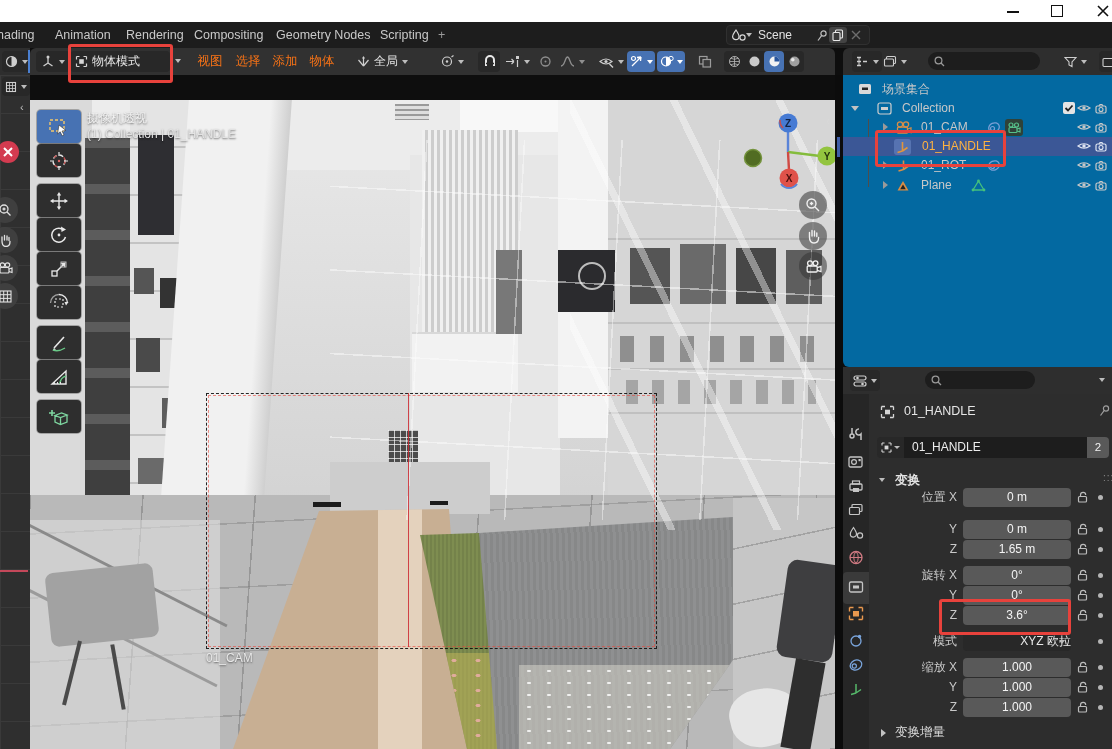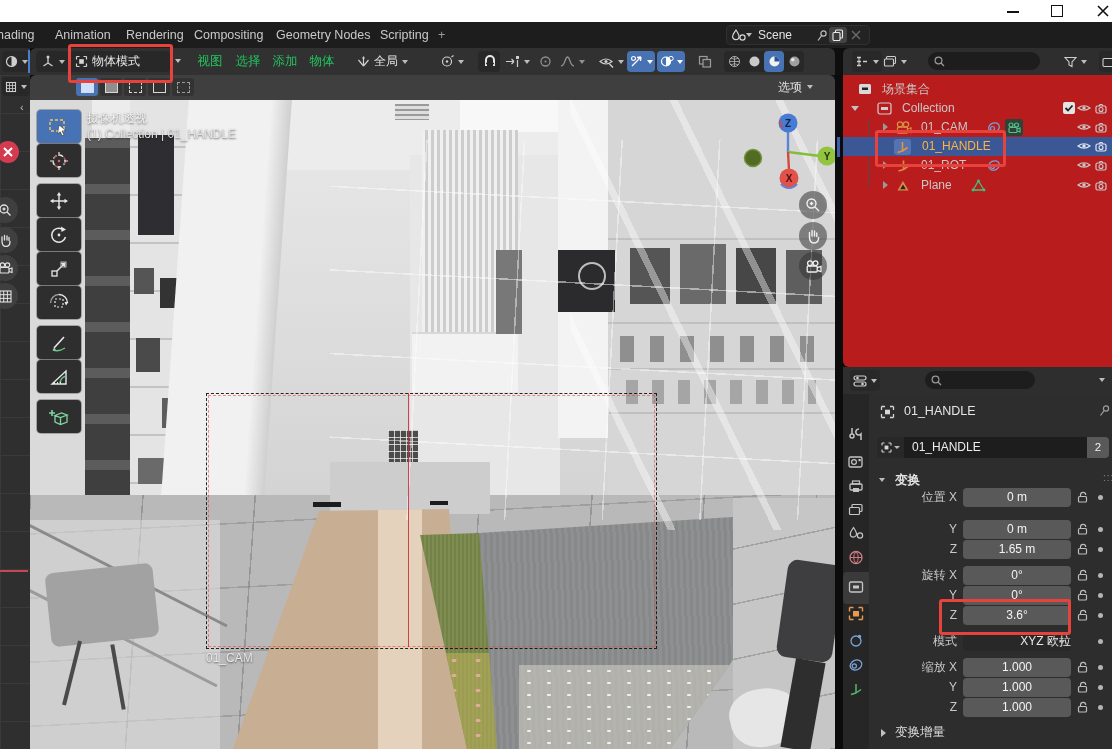--- a/index.html
+++ b/index.html
@@ -17,27 +17,27 @@
   .win-max{left:1051px;top:5px;width:10px;height:10px;border:1.6px solid #111}
   
   .topbar{left:0;top:22px;width:1112px;height:26px;background:#1d1d1d}
   .tab{position:absolute;top:0;height:26px;line-height:26px;color:#c9c9c9;font-size:12.5px;white-space:nowrap}
   .tb-widget{position:absolute;top:3px;height:20px;background:#232323;border:1px solid #303030;border-radius:4px;display:flex;align-items:center;padding:0 4px;box-sizing:border-box}
   .tb-label{color:#e2e2e2;margin:0 6px;font-size:12px}
   .tb-btn{width:18px;height:16px;border-radius:3px;display:flex;align-items:center;justify-content:center}
   .tb-btn.lit{background:#434343}
   
   .hdr{background:#313131}
-  .menu-item{position:absolute;top:0;height:27px;line-height:27px;color:#22c55e;font-size:12.5px;text-align:center}
+  .menu-item{position:absolute;top:0;height:27px;line-height:27px;color:#f97316;font-size:12.5px;text-align:center}
   .dd{position:absolute;top:3px;height:21px;background:#282828;border-radius:4px;display:flex;align-items:center;box-sizing:border-box;padding:0 5px;gap:4px}
   .dd .lbl{color:#e4e4e4;font-size:12px;white-space:nowrap}
   .hbtn{position:absolute;top:3px;height:21px;background:#282828;border-radius:4px;display:flex;align-items:center;justify-content:center;gap:3px;box-sizing:border-box}
   .hbtn.active{background:#4772b3}
   
-  .outliner{left:843px;top:75px;width:269px;height:292px;background:#b91c1c;border-radius:0 0 0 6px}
+  .outliner{left:843px;top:75px;width:269px;height:292px;background:#0369a1;border-radius:0 0 0 6px}
   .ol-row{position:absolute;left:0;width:269px;height:19px;line-height:19px}
   .ol-row.sel{background:#3b5796}
   .ol-label{position:absolute;top:0;font-size:12px;color:#c8c8c8;white-space:nowrap}
   .ol-label.active{color:#ffb340}
   .ic{position:absolute;top:3px}
   .eyecol{position:absolute;top:4px;left:234px}
   .camcol{position:absolute;top:4px;left:252px}
   .treeline{position:absolute;left:25px;width:1px;background:#4d4d4d}
   
   .props{left:843px;top:367px;width:269px;height:382px;background:#2d2d2d}
@@ -325,41 +325,20 @@
     </div>
     <div class="roundbtn" style="left:-8px;top:208px;width:26px;height:26px">
       <svg width="13" height="13">
           <rect x="1" y="1" width="11" height="11" fill="none" stroke="#e2e2e2" stroke-width="1.1"></rect>
           <path d="M4.7 1 v11 M8.4 1 v11 M1 4.7 h11 M1 8.4 h11" stroke="#e2e2e2" stroke-width="1"></path>
         </svg>
     </div>
     <div class="abs" style="left:0;top:495px;width:28px;height:2px;background:#c4485a"></div>
   </div>
 
-  <div class="abs vp-ts">
-    <div class="selmode active" style="left:46px">
-        <span class="msq" style="background:#cfe0ff"></span>
-      </div>
-    <div class="selmode" style="left:70px">
-        <span class="msq" style="border-style:solid;background:#8f8f8f"></span>
-      </div>
-    <div class="selmode" style="left:94px">
-        <span class="msq"></span>
-      </div>
-    <div class="selmode" style="left:118px">
-        <span class="msq" style="border-style:solid"></span>
-      </div>
-    <div class="selmode" style="left:142px">
-        <span class="msq" style="border-color:#9a9a9a"></span>
-      </div>
-    <div class="abs" style="left:748px;top:3px;height:18px;display:flex;align-items:center;gap:5px">
-      <span style="color:#e2e2e2;font-size:12px">选项</span>
-      <span class="chev"></span>
-    </div>
-  </div>
 
   <div class="abs scene">
 
     <div class="abs" style="left:0;top:0;width:805px;height:70px;background:#ececec"></div>
     <div class="abs" style="left:430px;top:0;width:150px;height:32px;background:#f8f8f8"></div>
     <div class="abs" style="left:365px;top:4px;width:34px;height:16px;background:repeating-linear-gradient(#9a9a9a 0 2px,#dedede 2px 5px)"></div>
 
     <div class="abs" style="left:0;top:0;width:62px;height:450px;background:#dadada"></div>
     <div class="abs" style="left:55px;top:38px;width:45px;height:425px;background:#3f3f3f;background-image:repeating-linear-gradient(#5c5c5c 0 10px,transparent 10px 46px)"></div>
     <div class="abs" style="left:100px;top:0;width:70px;height:465px;background:#e4e4e4;background-image:repeating-linear-gradient(transparent 0 46px,#c3c3c3 46px 48px)"></div>

